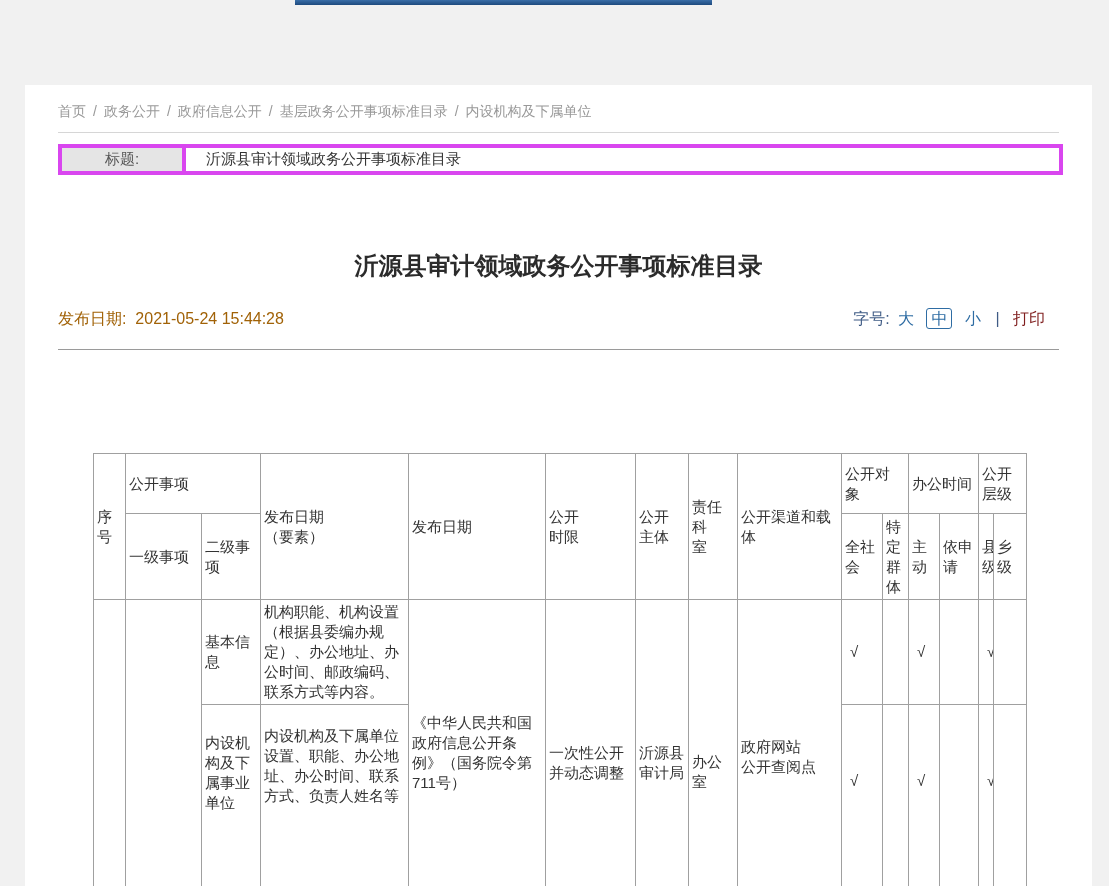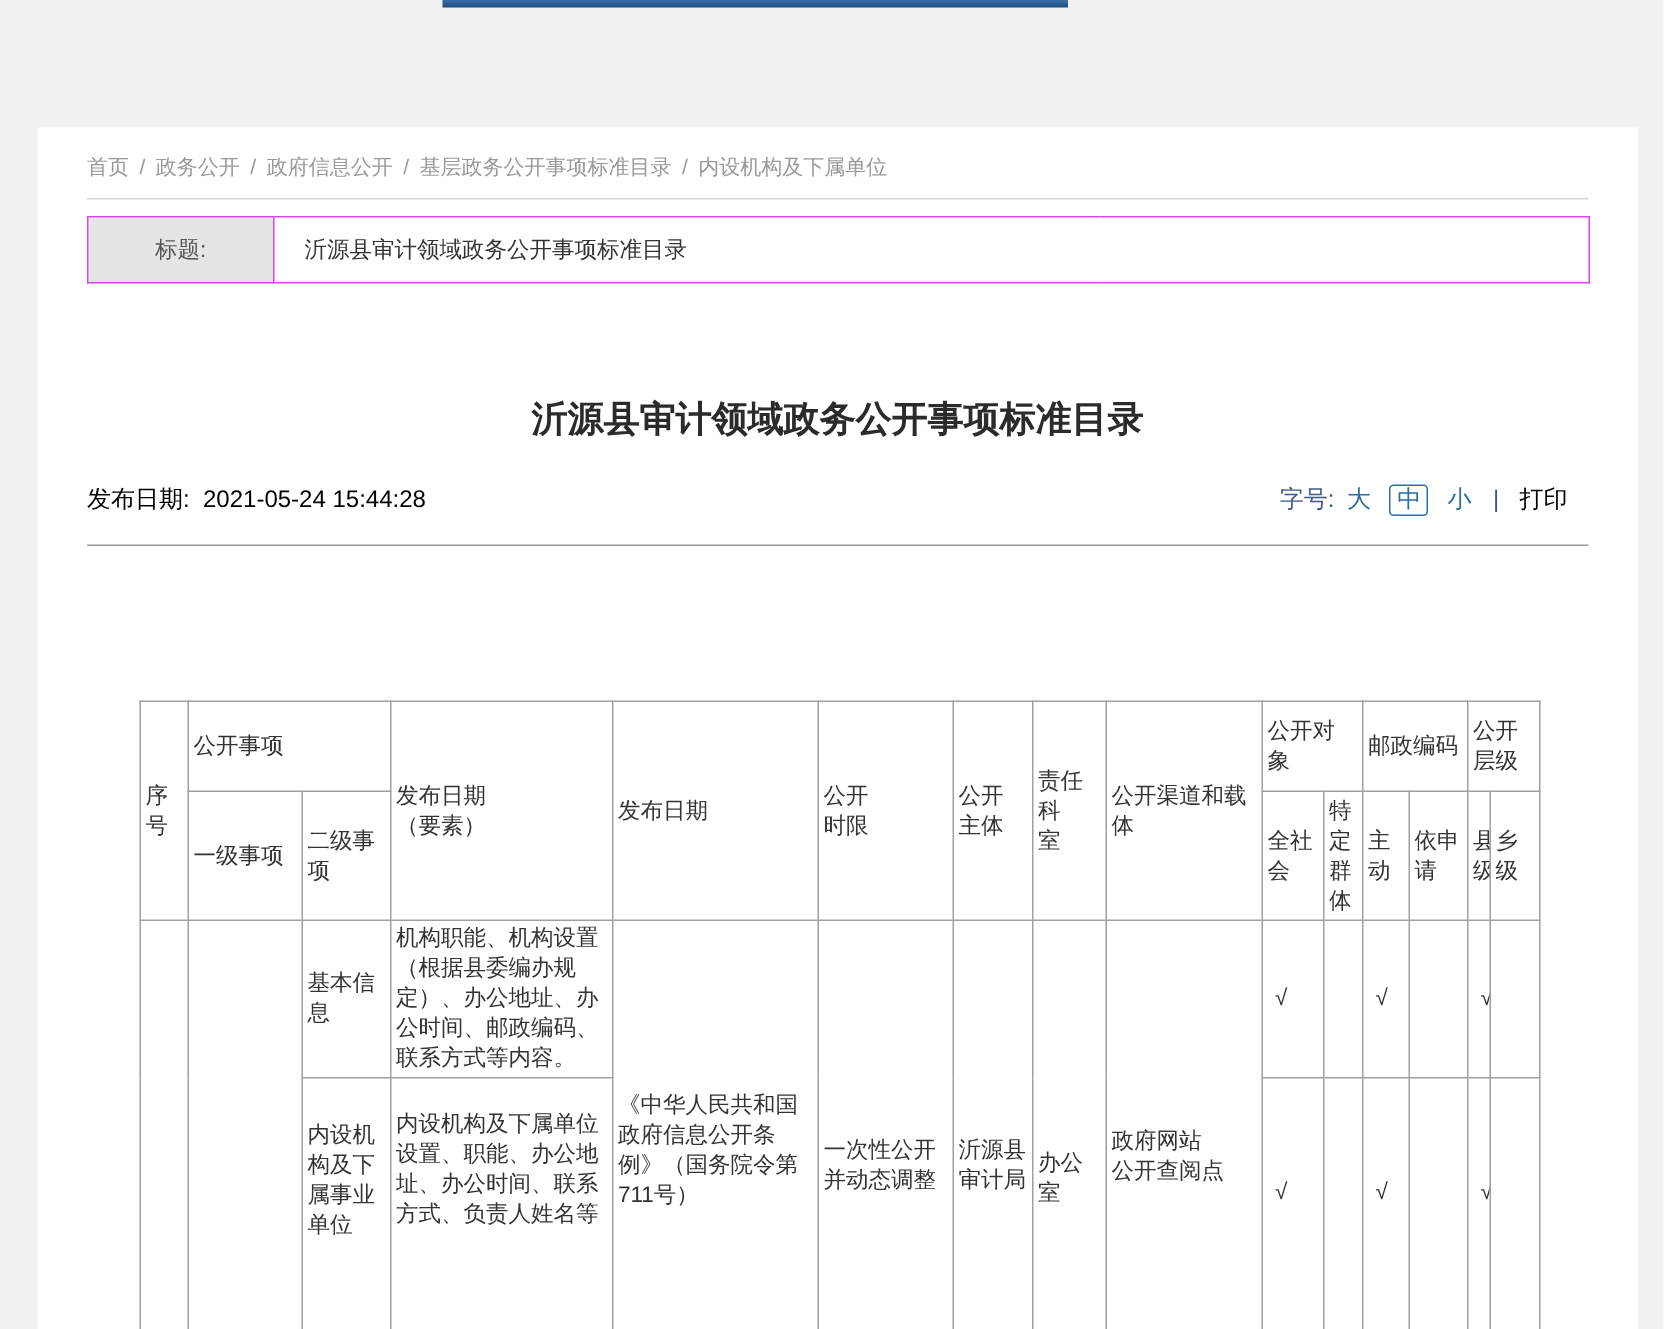--- a/index.html
+++ b/index.html
@@ -29,42 +29,42 @@
   
   .breadcrumb { color: #999; font-size: 14px; line-height: 16px; padding: 3px 0 0 0; }
   .breadcrumb a { color: #999; text-decoration: none; cursor: pointer; text-align: center; }
   .breadcrumb .sep { margin: 0 7px; color: #999; }
 
   .divider-light { border-top: 1px solid #d6d6d6; margin-top: 13px; margin-bottom: 11px; }
   .divider-dark  { border-top: 1px solid #9a9a9a; margin-top: 19px; }
 
   
   .meta-table { border-collapse: collapse; width: 1001px; font-size: 15px; table-layout: fixed; }
-  .meta-table td { border: 1px solid #d946ef; height: 44px; box-sizing: border-box; }
+  .meta-table td { border: 4px solid #d946ef; height: 27px; box-sizing: border-box; }
   .meta-label { background: #e5e5e5; color: #555; text-align: center; }
   .meta-value { background: #fff; color: #333; padding-left: 20px; }
 
   
   .article-title {
     text-align: center; font-size: 24px; font-weight: bold;
     color: #2b2b2b; margin-top: 76px; line-height: 30px;
   }
   .date-row {
     display: flex; justify-content: space-between; align-items: center;
     margin-top: 27px; height: 22px;
   }
-  .pub-date { color: #000000; font-size: 16px; }
+  .pub-date { color: #a16207; font-size: 16px; }
   .font-controls { font-size: 16px; color: #3f5b85; padding-right: 14px; }
   .font-controls .fz-btn { color: #2e6ca3; margin: 0 4px; cursor: pointer; }
   .font-controls .fz-active {
     border: 1px solid #2e6ca3; border-radius: 3px;
     padding: 1px 4px; color: #2e6ca3;
   }
   .font-controls .bar { color: #3f5b85; margin: 0 9px 0 6px; }
-  .font-controls .print { color: #000000; cursor: pointer; }
+  .font-controls .print { color: #7f1d1d; cursor: pointer; }
 
   
   .catalog {
     border-collapse: collapse; table-layout: fixed;
     width: 933px; margin: 103px 0 0 35px;
     font-size: 15px; color: #333;
   }
   .catalog td {
     border: 1px solid #a0a0a0;
     padding: 2px 3px;
@@ -162,21 +162,21 @@
         <td rowspan="2">公开
 时限</td>
         <td rowspan="2">公开
 主体</td>
         <td rowspan="2">责任科
 室</td>
         <td rowspan="2">公开渠道和载
 体</td>
         <td colspan="2">公开对
 象</td>
-        <td colspan="2">邮政编码</td>
+        <td colspan="2">办公时间</td>
         <td colspan="2">公开
 层级</td>
       </tr>
       <tr style="height:86px">
         <td>一级事项</td>
         <td>二级事
 项</td>
         <td>全社
 会</td>
         <td>特

